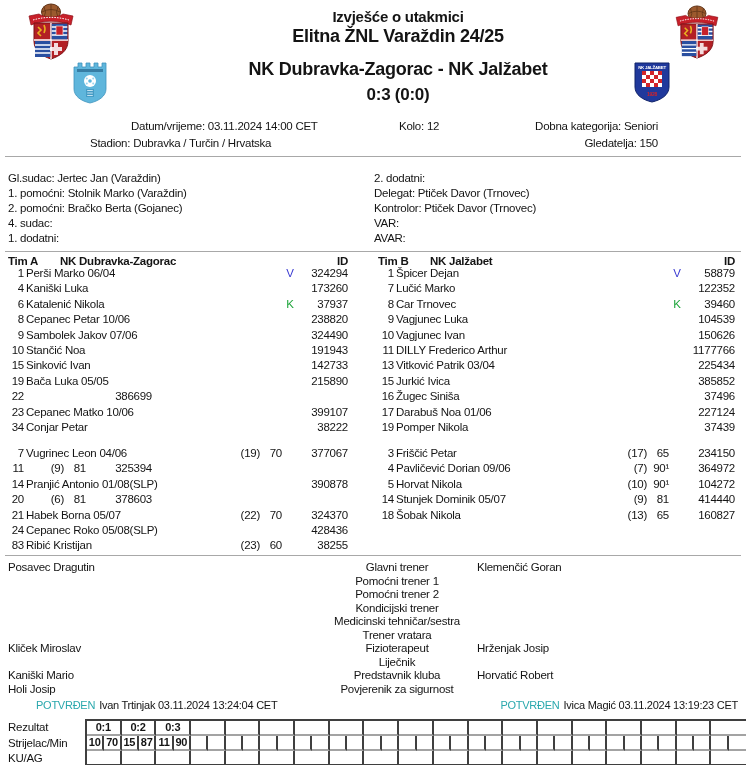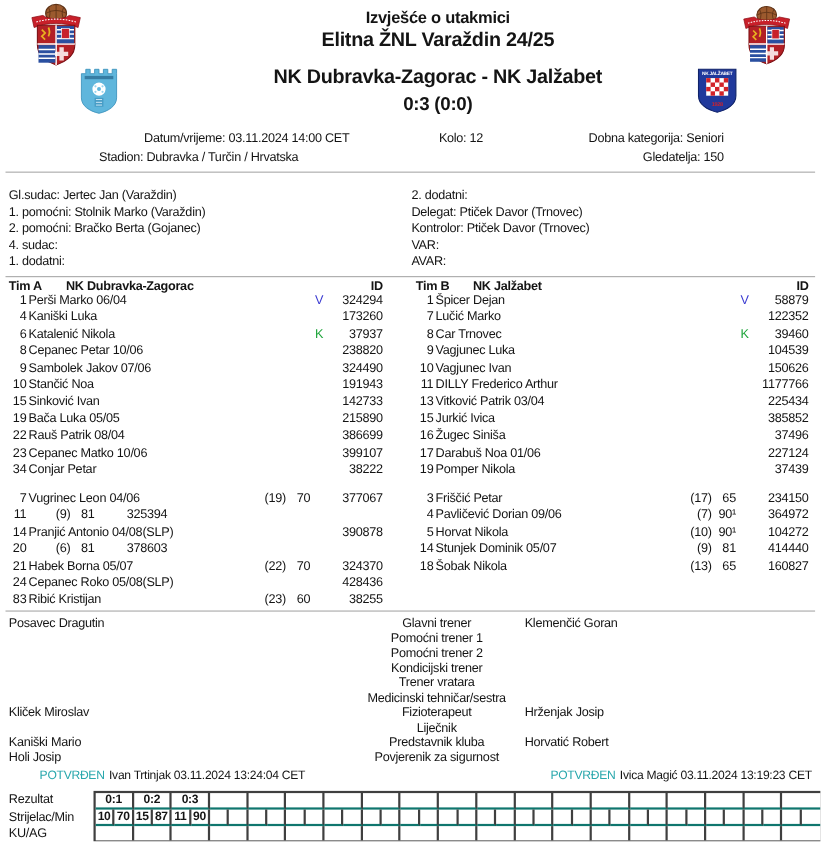--- a/index.html
+++ b/index.html
@@ -60,21 +60,21 @@
   .status{color:#2aa8ad;margin-right:4px;}
   
   .goal-labels{left:8px;top:720px;line-height:15.6px;white-space:nowrap;}
   .goal-grid{left:85px;top:719px;width:659px;border:2px solid #3f3f3f;background:#fff;}
   .grow{display:grid;}
   .grow-19{grid-template-columns:repeat(19,1fr);}
   .grow-38{grid-template-columns:repeat(38,1fr);}
   .gcell{height:13px;line-height:13px;text-align:center;font-size:11px;font-weight:bold;
          border-right:2px solid #3f3f3f;overflow:hidden;}
   .gcell:last-child{border-right:none;}
-  .grow-top .gcell, .grow-mid .gcell{border-bottom:2px solid #0f766e;}
+  .grow-top .gcell, .grow-mid .gcell{border-bottom:2px solid #a3a3a3;}
 </style>
 </head>
 <body>
 
 <div class="page">
 
   <div class="abs center b t-report">Izvješće o utakmici</div>
   <div class="abs center b t-comp">Elitna ŽNL Varaždin 24/25</div>
   <div class="abs center b t-match">NK Dubravka-Zagorac - NK Jalžabet</div>
   <div class="abs center b t-score">0:3 (0:0)</div>
@@ -247,21 +247,20 @@
       <div class="prow">
         <span class="pnum">19</span>
         <span class="pname">Bača Luka 05/05</span>
         <span class="prep"></span>
         <span class="pmin"></span>
         <span class="pvk"></span>
         <span class="pid">215890</span>
       </div>
       <div class="prow">
         <span class="pnum">22</span>
-        <span class="pname">Rauš Patrik 08/04</span>
         <span class="prep"></span>
         <span class="pmin"></span>
         <span class="pvk"></span>
         <span class="pid">386699</span>
       </div>
       <div class="prow">
         <span class="pnum">23</span>
         <span class="pname">Cepanec Matko 10/06</span>
         <span class="prep"></span>
         <span class="pmin"></span>
@@ -378,21 +377,21 @@
       </div>
       <div class="prow">
         <span class="pnum">11</span>
         <span class="prep">(9)</span>
         <span class="pmin">81</span>
         <span class="pvk"></span>
         <span class="pid">325394</span>
       </div>
       <div class="prow">
         <span class="pnum">14</span>
-        <span class="pname">Pranjić Antonio 04/08(SLP)</span>
+        <span class="pname">Pranjić Antonio 01/08(SLP)</span>
         <span class="prep"></span>
         <span class="pmin"></span>
         <span class="pvk"></span>
         <span class="pid">390878</span>
       </div>
       <div class="prow">
         <span class="pnum">20</span>
         <span class="prep">(6)</span>
         <span class="pmin">81</span>
         <span class="pvk"></span>
@@ -484,26 +483,26 @@
         <span class="staff-role">Pomoćni trener 2</span>
         <span class="staff-right"></span>
       </div>
       <div class="staff-row">
         <span class="staff-left"></span>
         <span class="staff-role">Kondicijski trener</span>
         <span class="staff-right"></span>
       </div>
       <div class="staff-row">
         <span class="staff-left"></span>
+        <span class="staff-role">Medicinski tehničar/sestra</span>
+        <span class="staff-right"></span>
+      </div>
+      <div class="staff-row">
+        <span class="staff-left"></span>
         <span class="staff-role">Trener vratara</span>
-        <span class="staff-right"></span>
-      </div>
-      <div class="staff-row">
-        <span class="staff-left"></span>
-        <span class="staff-role">Medicinski tehničar/sestra</span>
         <span class="staff-right"></span>
       </div>
       <div class="staff-row">
         <span class="staff-left">Kliček Miroslav</span>
         <span class="staff-role">Fizioterapeut</span>
         <span class="staff-right">Hrženjak Josip</span>
       </div>
       <div class="staff-row">
         <span class="staff-left"></span>
         <span class="staff-role">Liječnik</span>

